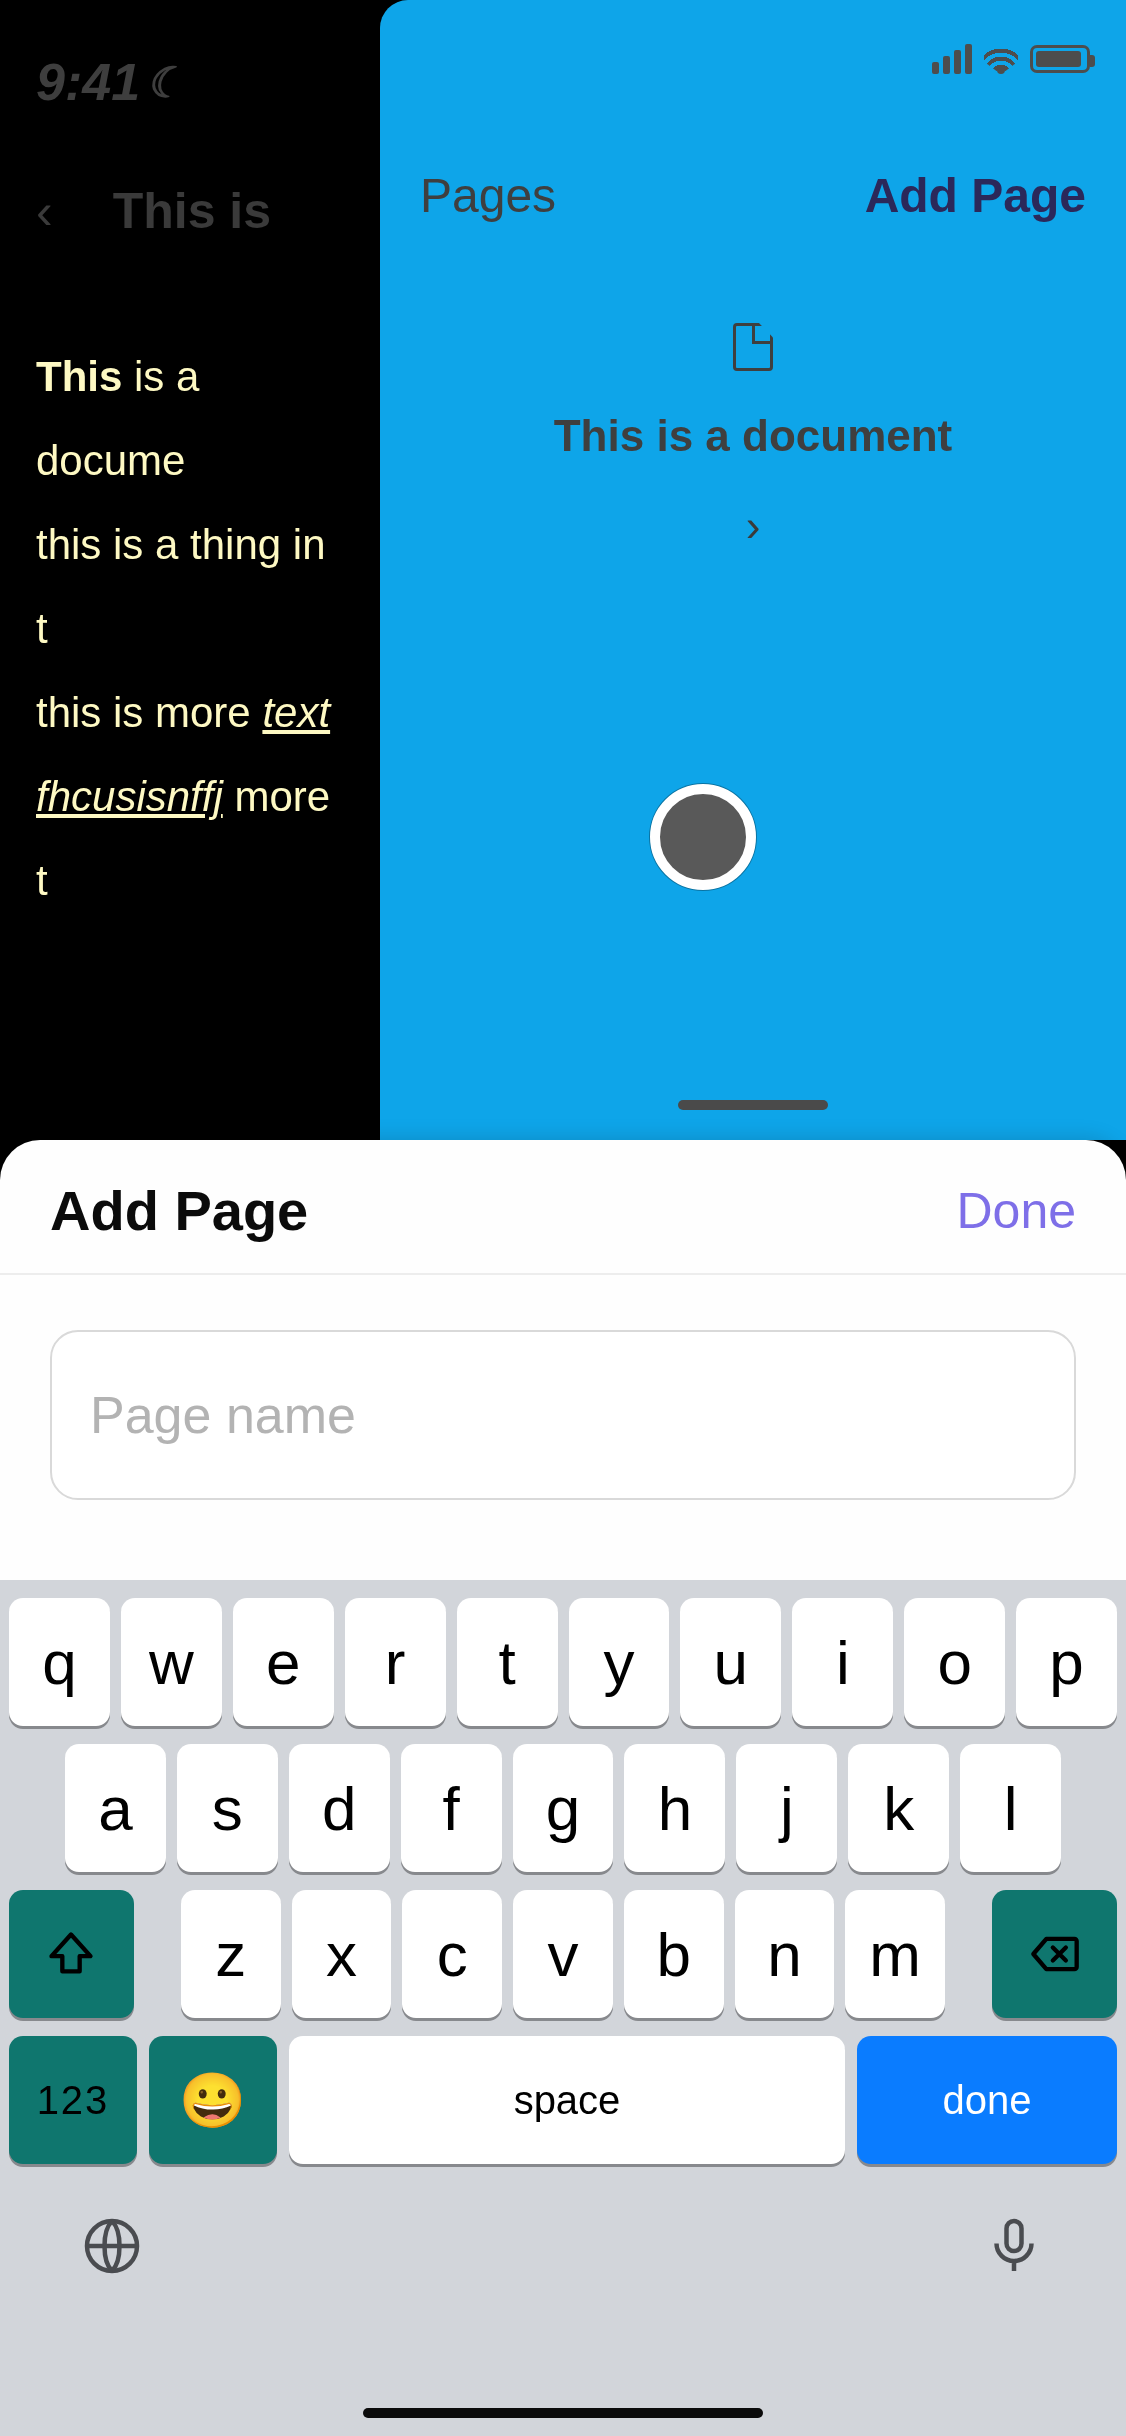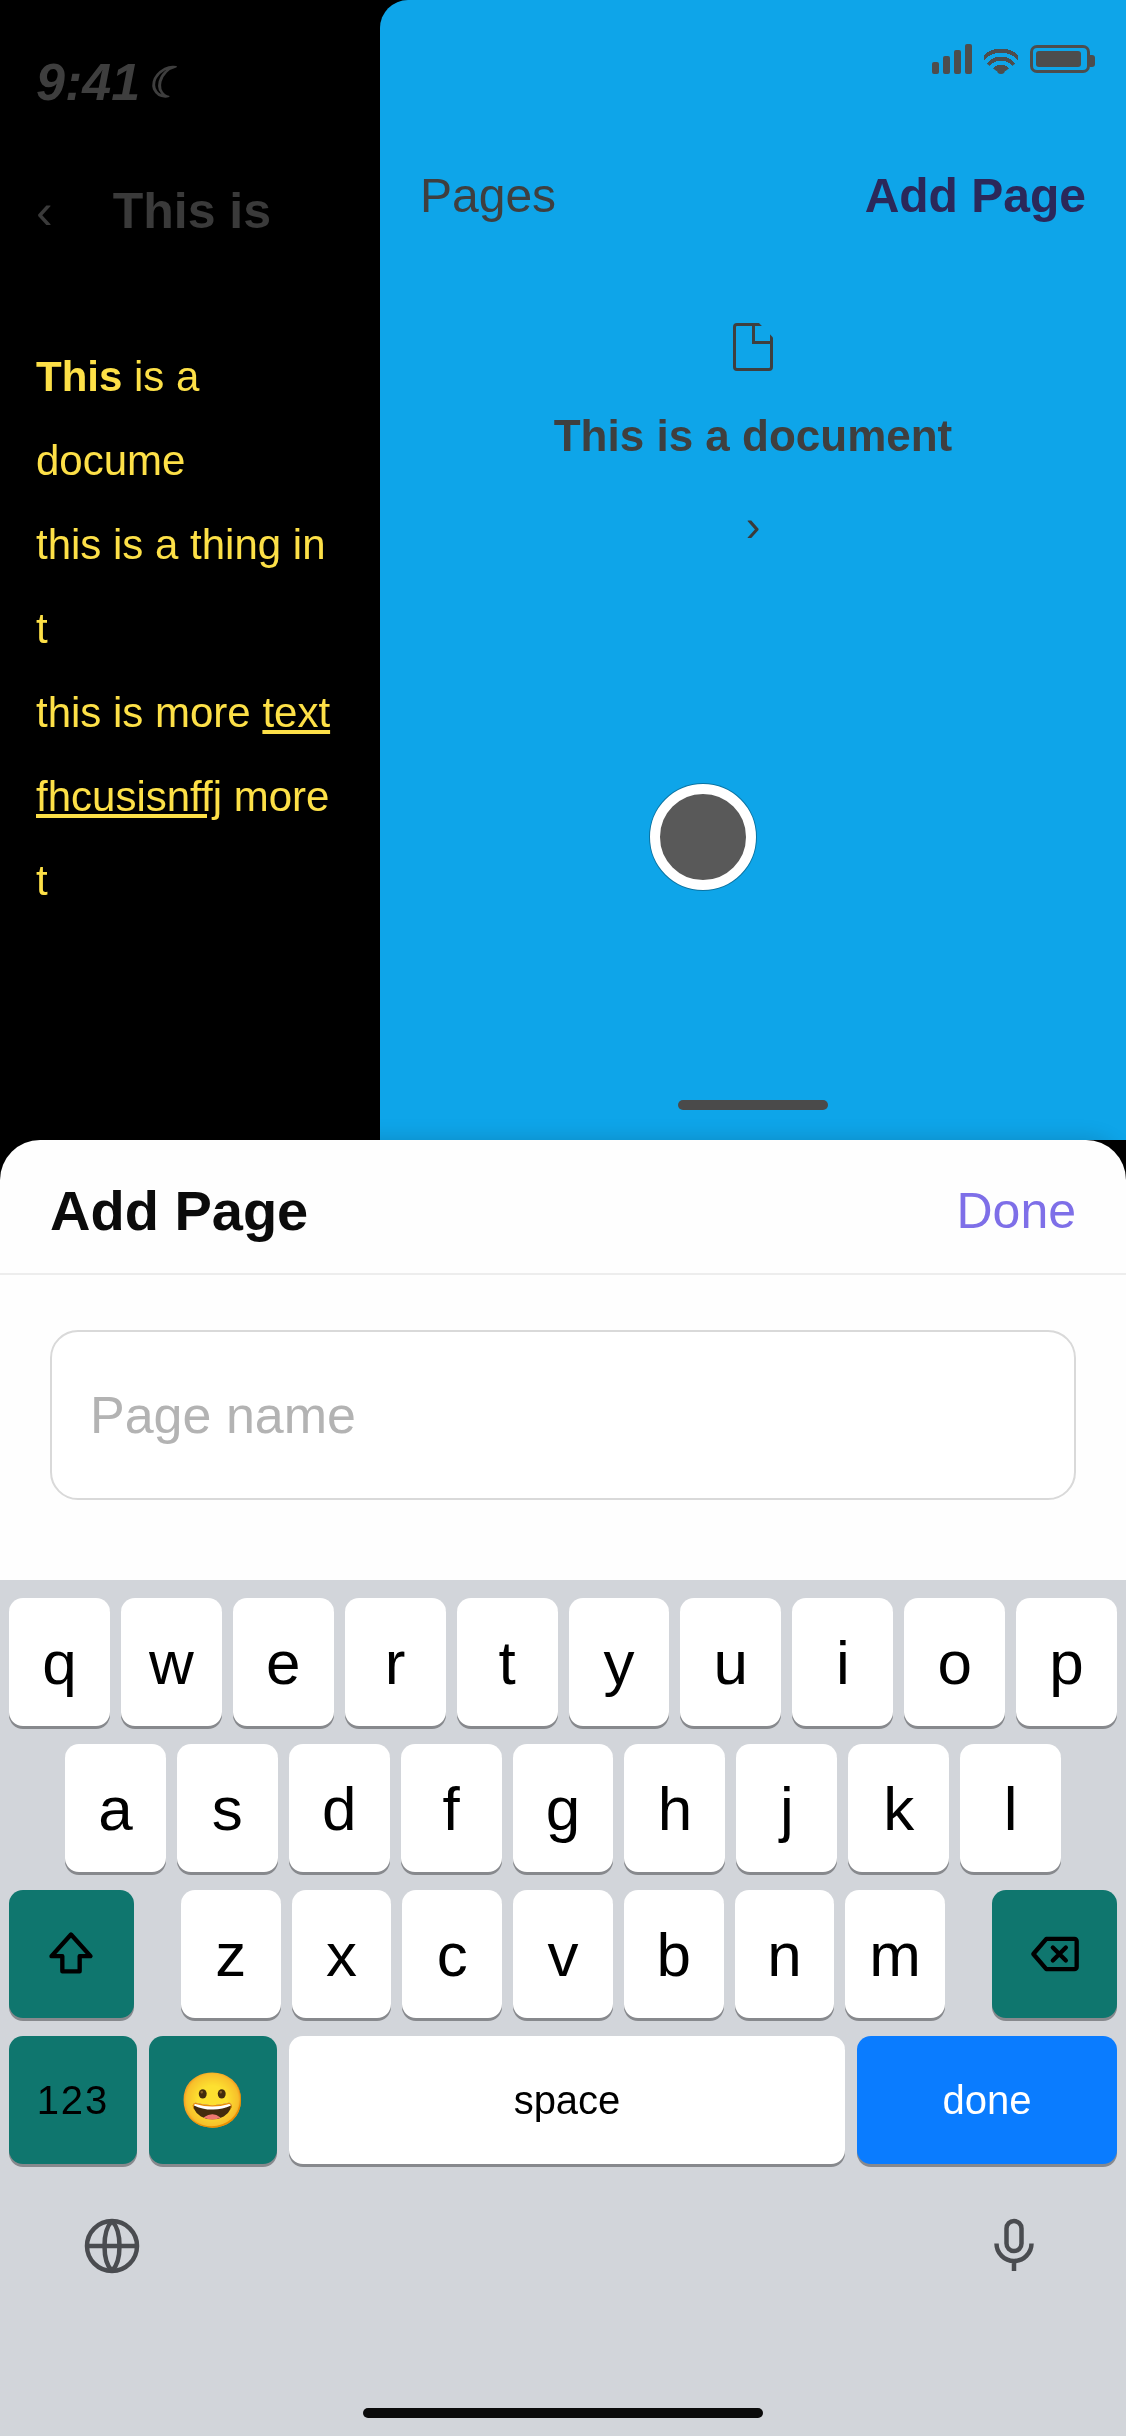--- a/index.html
+++ b/index.html
@@ -9,23 +9,23 @@
   
   .bg-doc {
     position: absolute; left: 0; top: 0; width: 380px; height: 1140px;
     background: #000; padding: 30px 36px 0 36px; color: #3e3e3e;
   }
   .bg-doc .time { font-size: 52px; font-weight: 600; color: #3e3e3e; display:flex; align-items:center; gap:6px; margin-top:22px;font-style:italic;}
   .bg-doc .time .moon { font-size:42px; }
   .bg-doc .back-row { margin-top: 70px; display:flex; align-items:center; gap:60px;}
   .bg-doc .chev { font-size:50px; color:#3a3a3a; font-weight:300;}
   .bg-doc .title { font-size:50px; font-weight:700; color:#3a3a3a; white-space:nowrap;}
-  .bg-doc .body { margin-top: 95px; font-size:42px; line-height:84px; color:#fde047;}
+  .bg-doc .body { margin-top: 95px; font-size:42px; line-height:84px; color:#fef9c3;}
   .bg-doc .body .b { font-weight:700;}
-  .bg-doc .body .u { text-decoration: underline;}
+  .bg-doc .body .u { text-decoration: underline; font-style: italic;}
 
   .bg-panel {
     position:absolute; left:380px; top:0; width:746px; height:1140px;
     background:#0ea5e9; border-top-left-radius:28px;
   }
   .bg-panel .status { position:absolute; right:36px; top:44px; display:flex; align-items:center; gap:12px; color:#4d4d4d;}
   .bg-panel .bars { display:flex; align-items:flex-end; gap:4px;}
   .bg-panel .bars span{ width:7px; background:#4d4d4d; border-radius:2px;}
   .bg-panel .b1{height:12px}.bg-panel .b2{height:18px}.bg-panel .b3{height:24px}.bg-panel .b4{height:30px}
   .bg-panel .wifi { width:34px; height:26px; position:relative;}

